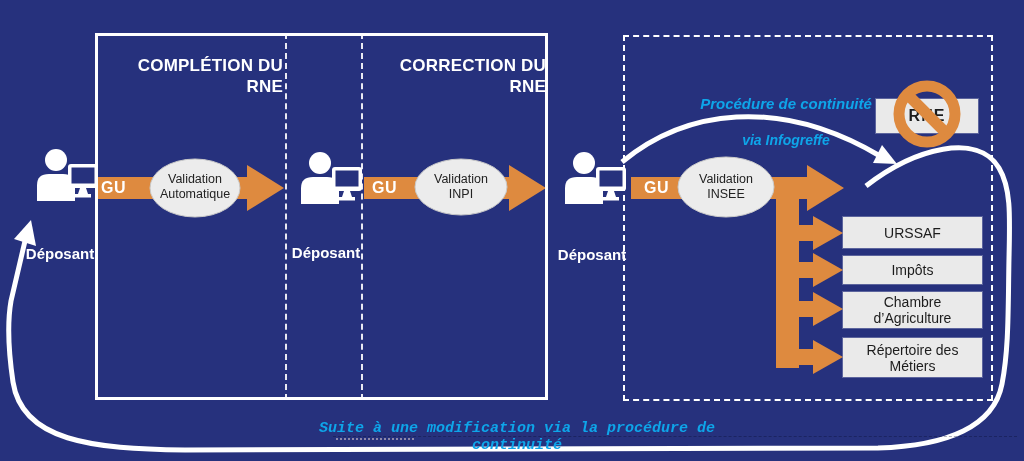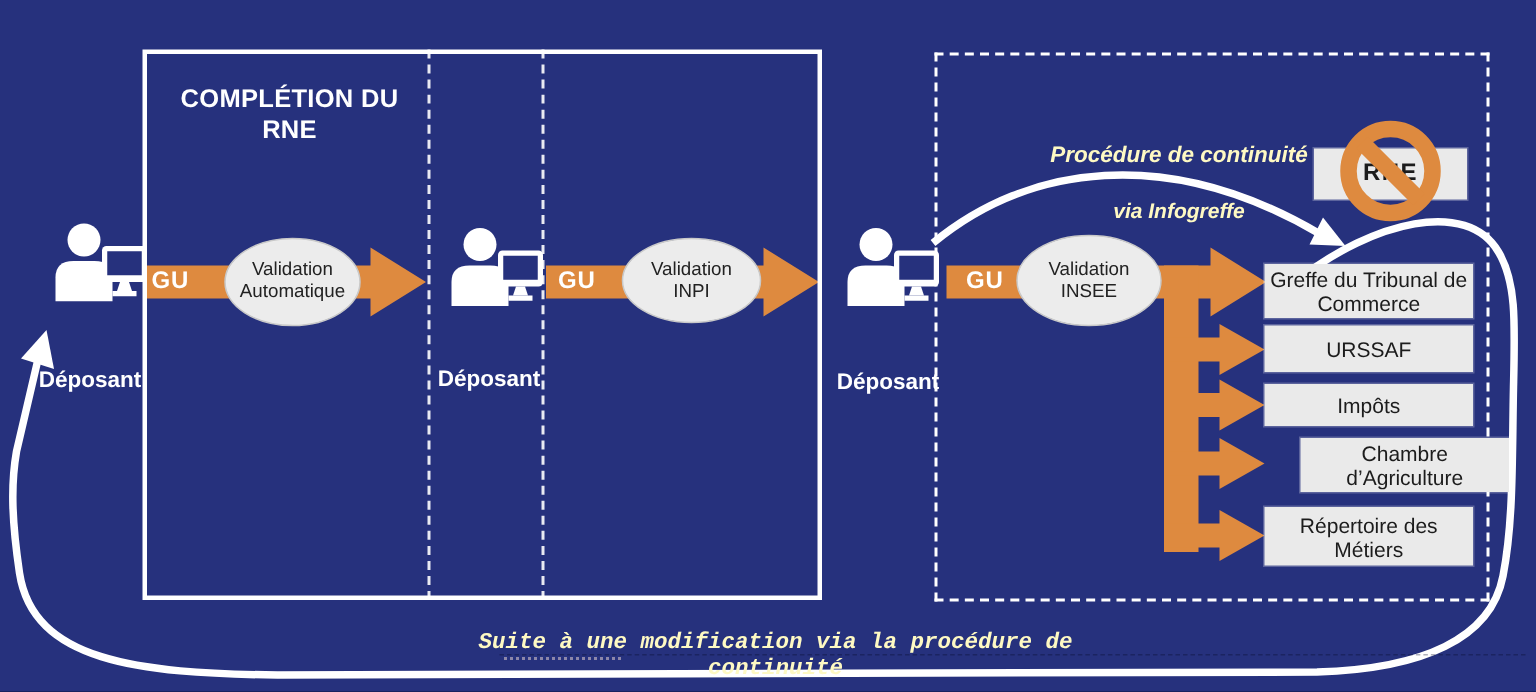--- a/index.html
+++ b/index.html
@@ -19,21 +19,21 @@
   .dash-v{
     top:33px;height:367px;width:0;
     border-left:2px dashed rgba(255,255,255,.9);z-index:2;
   }
   .dashed-box{
     left:623px;top:35px;width:370px;height:366px;
     border:2px dashed #ffffff;box-sizing:border-box;z-index:2;
   }
   .section-title{
     color:#ffffff;font-weight:bold;font-size:17px;line-height:21px;
-    text-align:center;z-index:4;letter-spacing:.2px;
+    text-align:right;z-index:4;letter-spacing:.2px;
   }
   .mod-title{font-size:18px;}
   .actor-label{
     color:#ffffff;font-size:15px;font-weight:600;text-align:center;z-index:4;margin-top:44px;
   }
   .gu{
     color:#ffffff;font-size:16px;font-weight:bold;z-index:4;letter-spacing:.5px;
   }
   .val-label{
     color:#222222;font-size:12.5px;line-height:15px;text-align:center;z-index:4;
@@ -42,21 +42,21 @@
     background:#EAEAEA;color:#1C1C1C;z-index:3;
     display:flex;align-items:center;justify-content:center;text-align:center;
     font-size:14px;line-height:16px;box-sizing:border-box;
     box-shadow:0 0 0 1px rgba(255,255,255,.25);
   }
   .rne-panel{
     left:876px;top:99px;width:102px;height:34px;
     font-weight:bold;font-size:16px;letter-spacing:1px;z-index:4;
   }
   .note{
-    color:#fef9c3;font-style:italic;font-weight:bold;text-align:center;z-index:4;
+    color:#0ea5e9;font-style:italic;font-weight:bold;text-align:center;z-index:4;
   }
   .seam{
     left:333px;top:436px;width:684px;height:0;
     border-top:1px dashed rgba(5,10,40,.32);z-index:3;
   }
   .squiggle{
     left:336px;top:438px;width:78px;height:0;
     border-top:2px dotted rgba(226,205,205,.55);z-index:4;
   }
   .no-sign{left:889px;top:76px;z-index:6;}
@@ -89,20 +89,21 @@
     <ellipse cx="461" cy="187" rx="46" ry="28" fill="#ECECEC" stroke="#C9C9C9" stroke-width="1"></ellipse>
     <ellipse cx="726" cy="187" rx="48" ry="30" fill="#ECECEC" stroke="#C9C9C9" stroke-width="1"></ellipse>
   </svg>
 
   <div class="abs big-box"></div>
   <div class="abs dash-v" style="left:285px;"></div>
   <div class="abs dash-v" style="left:361px;"></div>
   <div class="abs dashed-box"></div>
 
   <div class="abs section-title" style="left:103px;top:55px;width:180px;">COMPLÉTION DU RNE</div>
+  <div class="abs section-title" style="left:366px;top:55px;width:180px;">CORRECTION DU RNE</div>
 
   <svg class="abs actor-icon" style="left:30px;top:147px;" width="68" height="54" viewBox="0 0 68 54">
     <circle cx="26" cy="13" r="11" fill="#ffffff"></circle>
     <path d="M7,54 V38 Q7,27 19,27 H33 Q45,27 45,38 V54 Z" fill="#ffffff"></path>
     <rect x="38" y="17" width="30" height="24" rx="3" fill="#ffffff"></rect>
     <rect x="41.5" y="20.5" width="23" height="16" fill="#26317D"></rect>
     <polygon points="50,41 56,41 58,47 48,47" fill="#ffffff"></polygon>
     <rect x="45" y="47" width="16" height="3.5" fill="#ffffff"></rect>
   </svg>
   <div class="abs actor-label" style="left:20px;top:201px;width:80px;">Déposant</div>
@@ -137,23 +138,22 @@
 
   <div class="abs note" style="left:666px;top:95px;width:240px;font-size:15px;">Procédure de continuité</div>
   <div class="abs note" style="left:666px;top:132px;width:240px;font-size:14px;">via Infogreffe</div>
 
   <div class="abs panel rne-panel">RNE</div>
   <svg class="abs no-sign" width="76" height="76" viewBox="0 0 76 76">
     <circle cx="38" cy="38" r="28" fill="none" stroke="#DE8A3F" stroke-width="11"></circle>
     <line x1="19" y1="19" x2="57" y2="57" stroke="#DE8A3F" stroke-width="11"></line>
   </svg>
 
-  <div class="abs panel" style="left:843px;top:176px;width:139px;height:36px;">Greffe du Tribunal de Commerce</div>
   <div class="abs panel" style="left:843px;top:217px;width:139px;height:31px;">URSSAF</div>
   <div class="abs panel" style="left:843px;top:256px;width:139px;height:28px;">Impôts</div>
-  <div class="abs panel" style="left:843px;top:292px;width:139px;height:36px;margin-left:24px;">Chambre d’Agriculture</div>
+  <div class="abs panel" style="left:843px;top:292px;width:139px;height:36px;">Chambre d’Agriculture</div>
   <div class="abs panel" style="left:843px;top:338px;width:139px;height:39px;">Répertoire des Métiers</div>
 
   <div class="abs note" style="left:307px;top:420px;width:420px;font-size:15px;font-family:Liberation Mono, monospace;">Suite à une modification via la procédure de continuité</div>
   <div class="abs seam"></div>
   <div class="abs squiggle"></div>
 
 </div>
 
 </body></html>

